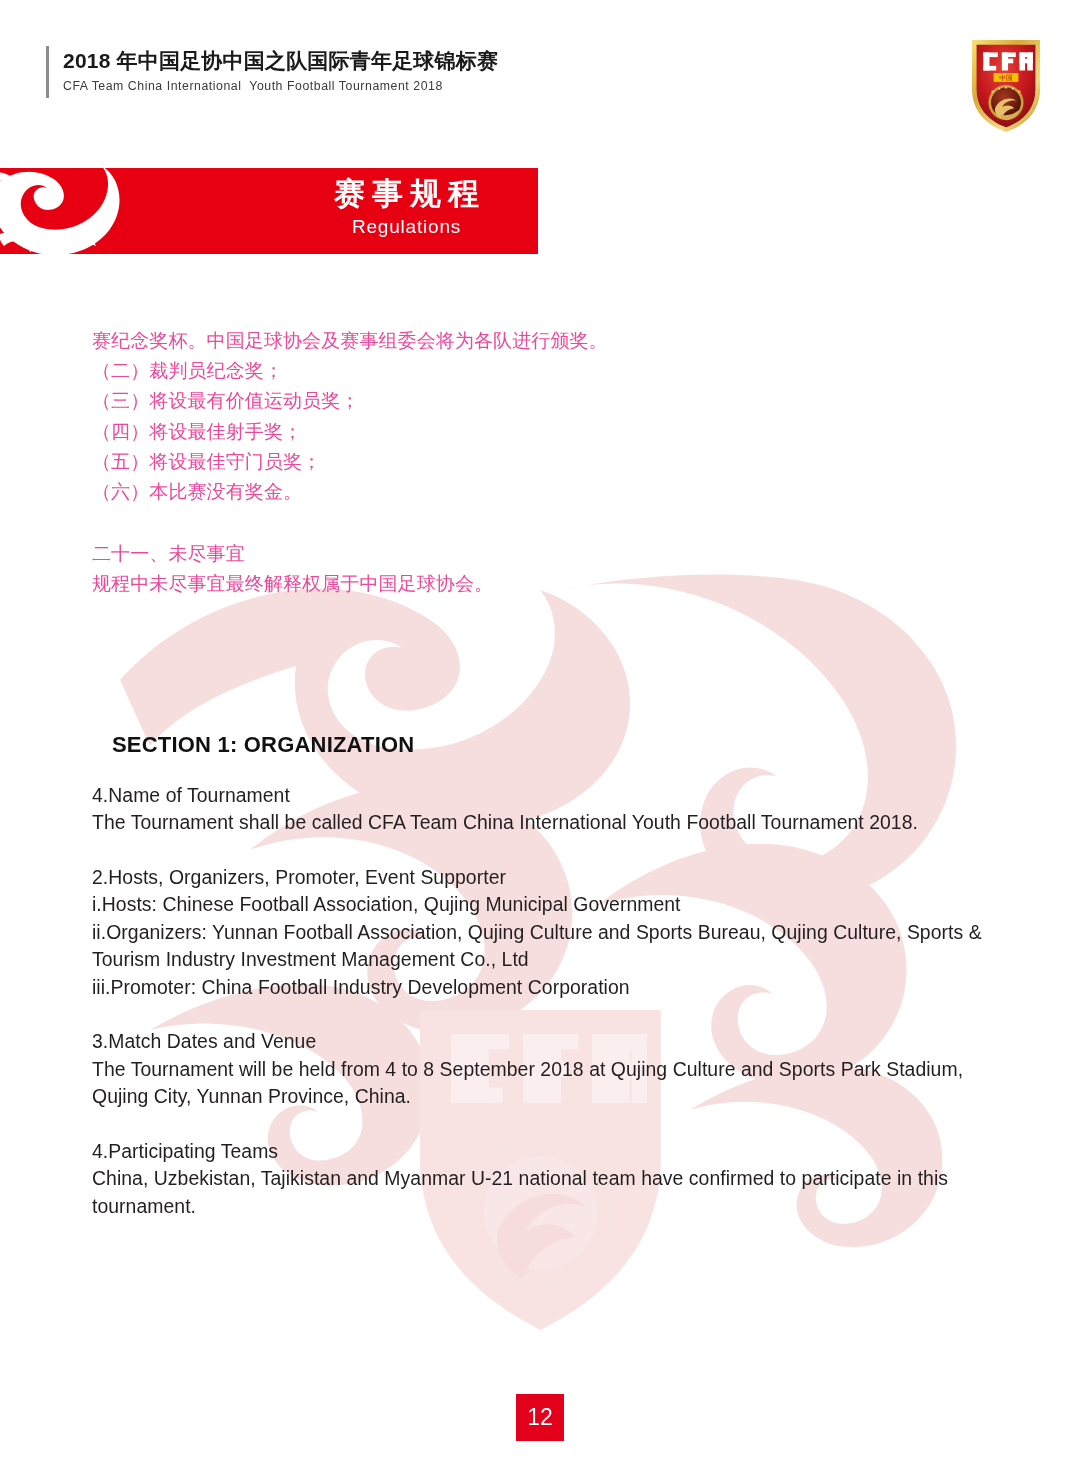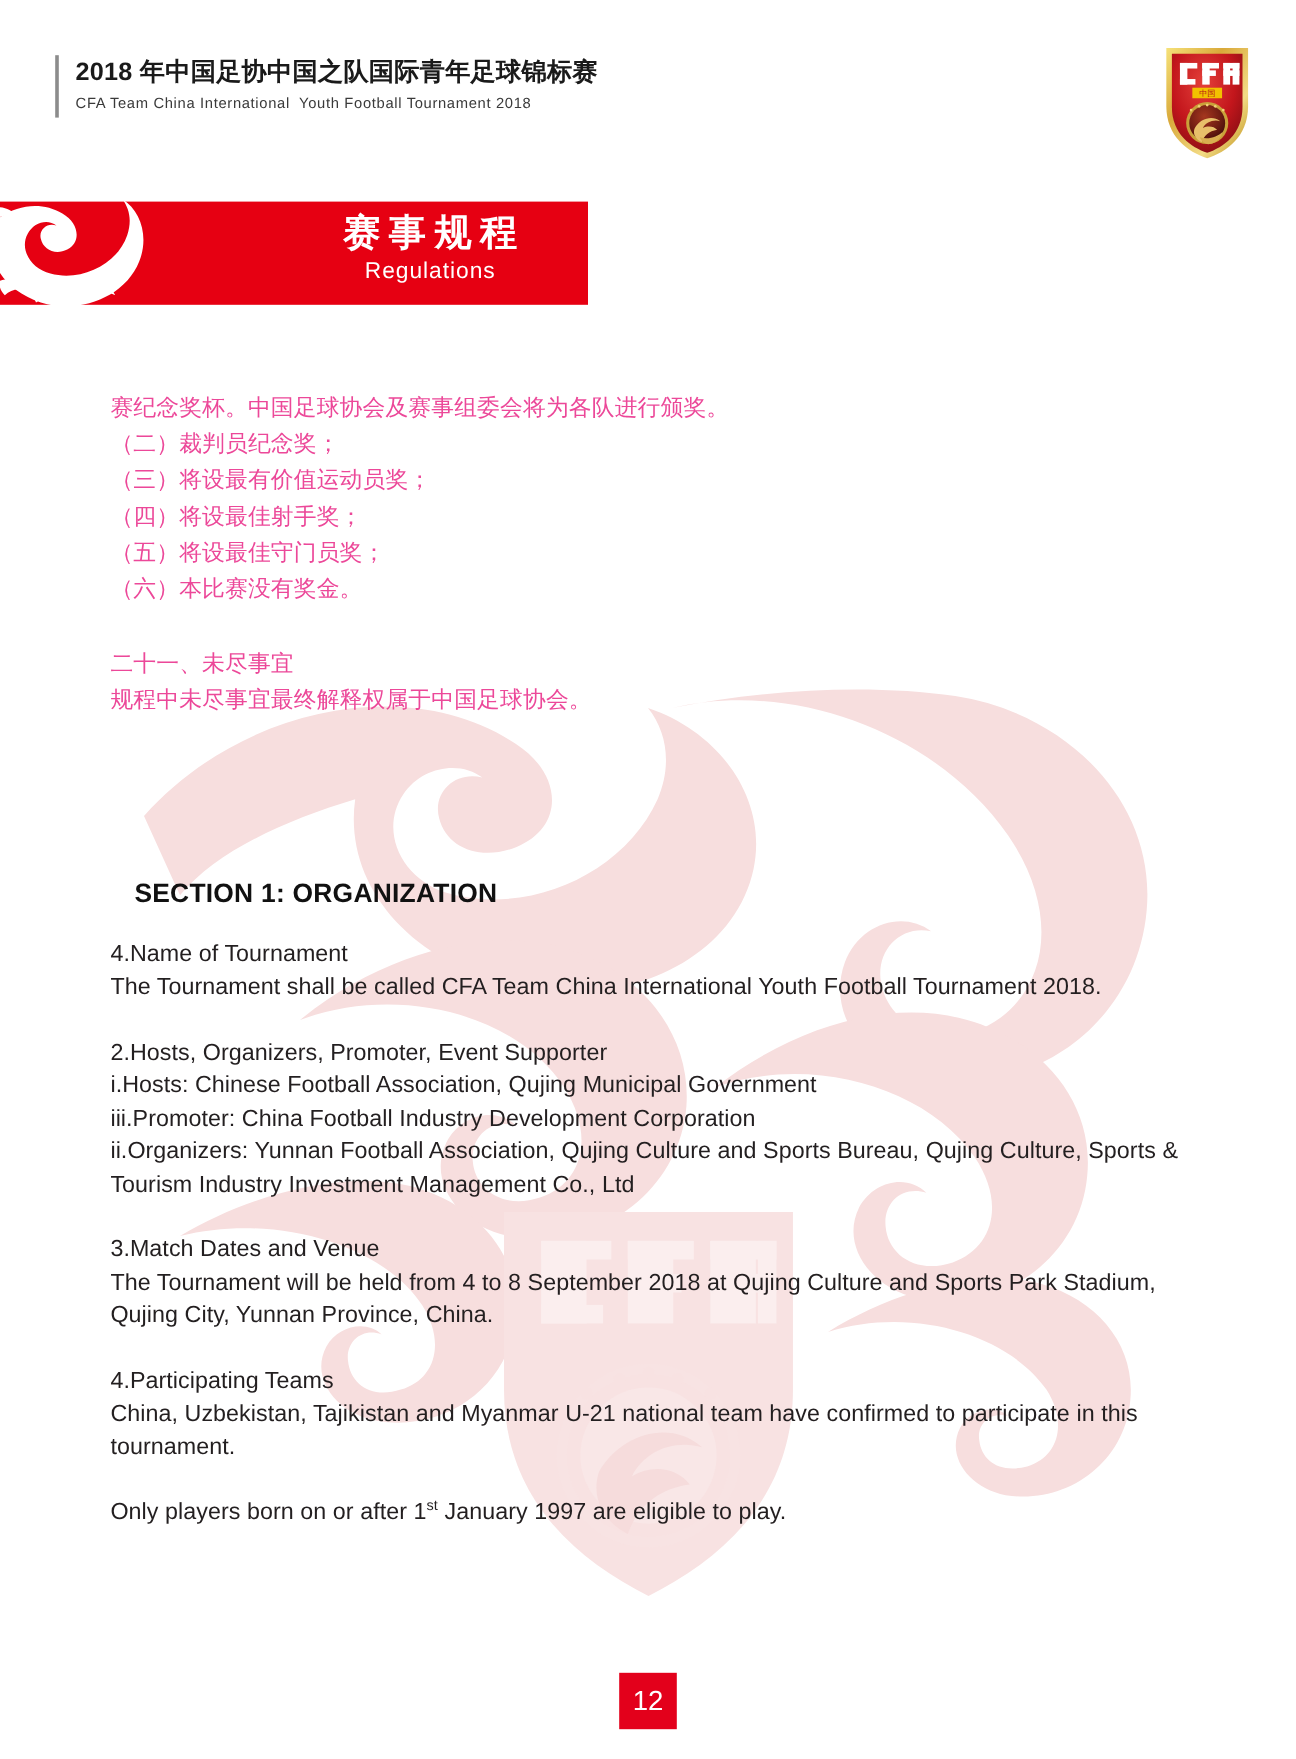--- a/index.html
+++ b/index.html
@@ -80,20 +80,21 @@
   
   .banner {
     position: absolute;
     left: 0;
     top: 168px;
     width: 490px;
     height: 86px;
     background: #e60012;
     z-index: 2;
     overflow: visible;
+    padding-left: 48px;
   }
   .banner-dragon {
     position: absolute;
     left: -18px;
     top: -12px;
     width: 150px;
     height: 110px;
     z-index: 3;
   }
   .banner-dragon svg { display: block; width: 100%; height: 100%; }
@@ -355,31 +356,30 @@
 
   <div class="heading-spacer-bottom"></div>
 
   <p class="en-para">4.Name of Tournament</p>
   <p class="en-para">The Tournament shall be called CFA Team China International Youth Football Tournament 2018.</p>
 
   <div class="para-gap"></div>
 
   <p class="en-para">2.Hosts, Organizers, Promoter, Event Supporter</p>
   <p class="en-para">i.Hosts: Chinese Football Association, Qujing Municipal Government</p>
+  <p class="en-para">ii.Organizers: Yunnan Football Association, Qujing Culture and Sports Bureau, Qujing Culture, Sports &amp; Tourism Industry Investment Management Co., Ltd</p>
   <p class="en-para">iii.Promoter: China Football Industry Development Corporation</p>
-  <p class="en-para">ii.Organizers: Yunnan Football Association, Qujing Culture and Sports Bureau, Qujing Culture, Sports &amp; Tourism Industry Investment Management Co., Ltd</p>
 
   <div class="para-gap"></div>
 
   <p class="en-para">3.Match Dates and Venue</p>
   <p class="en-para">The Tournament will be held from 4 to 8 September 2018 at Qujing Culture and Sports Park Stadium, Qujing City, Yunnan Province, China.</p>
 
   <div class="para-gap"></div>
 
   <p class="en-para">4.Participating Teams</p>
   <p class="en-para">China, Uzbekistan, Tajikistan and Myanmar U-21 national team have confirmed to participate in this tournament.</p>
 
   <div class="para-gap"></div>
 
-  <p class="en-para"><span>Only players born on or after 1</span><sup>st</sup><span> January 1997 are eligible to play.</span></p>
 </div>
 
 <div class="page-number">12</div>
 
 </body></html>

